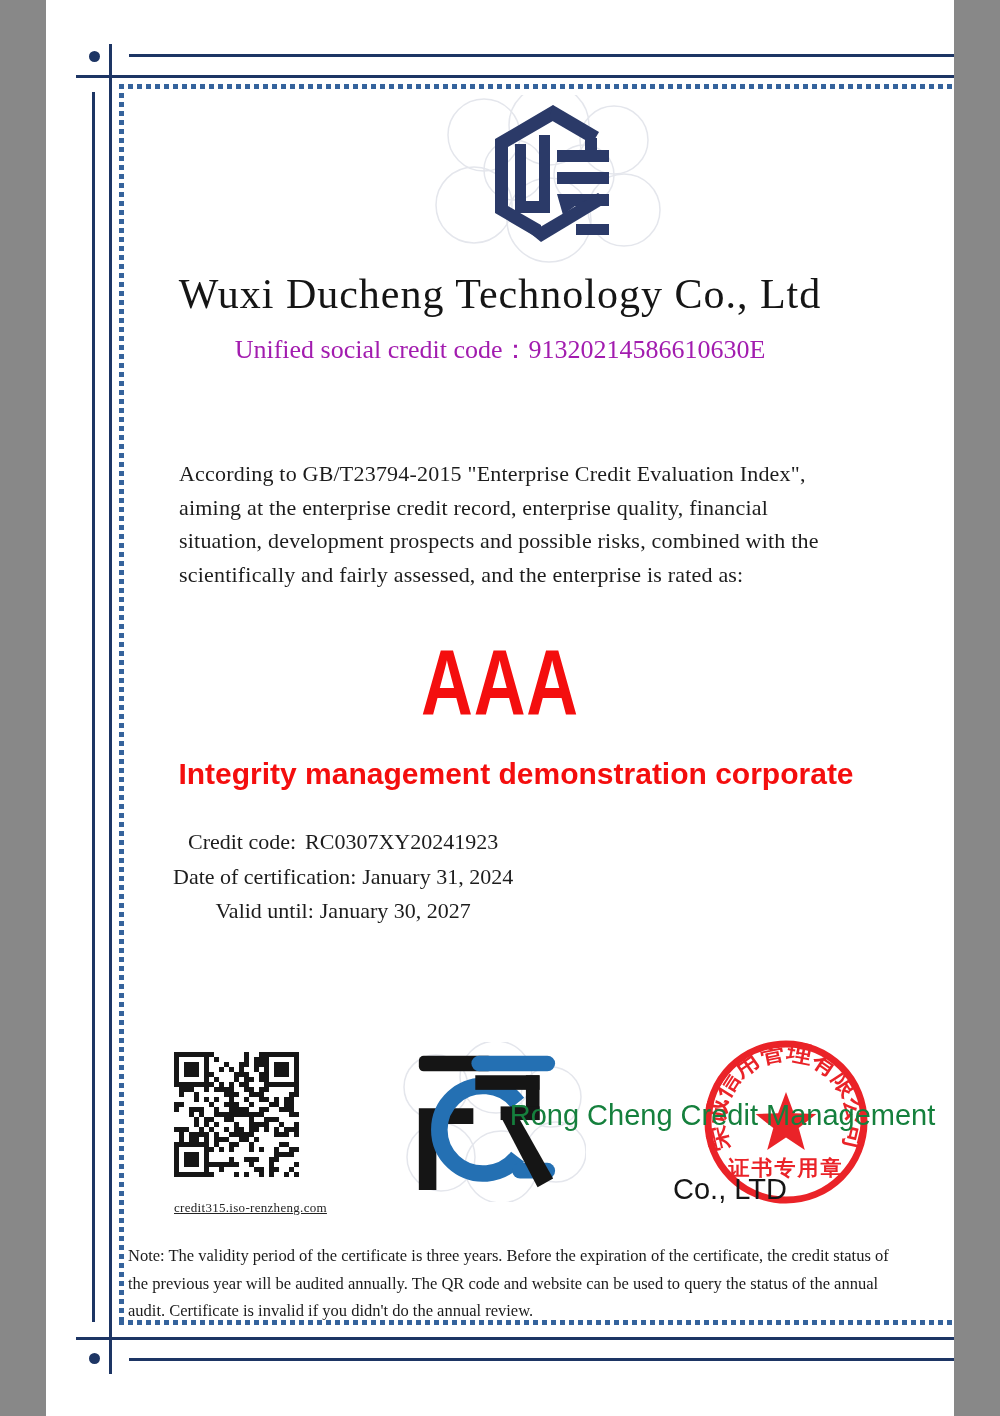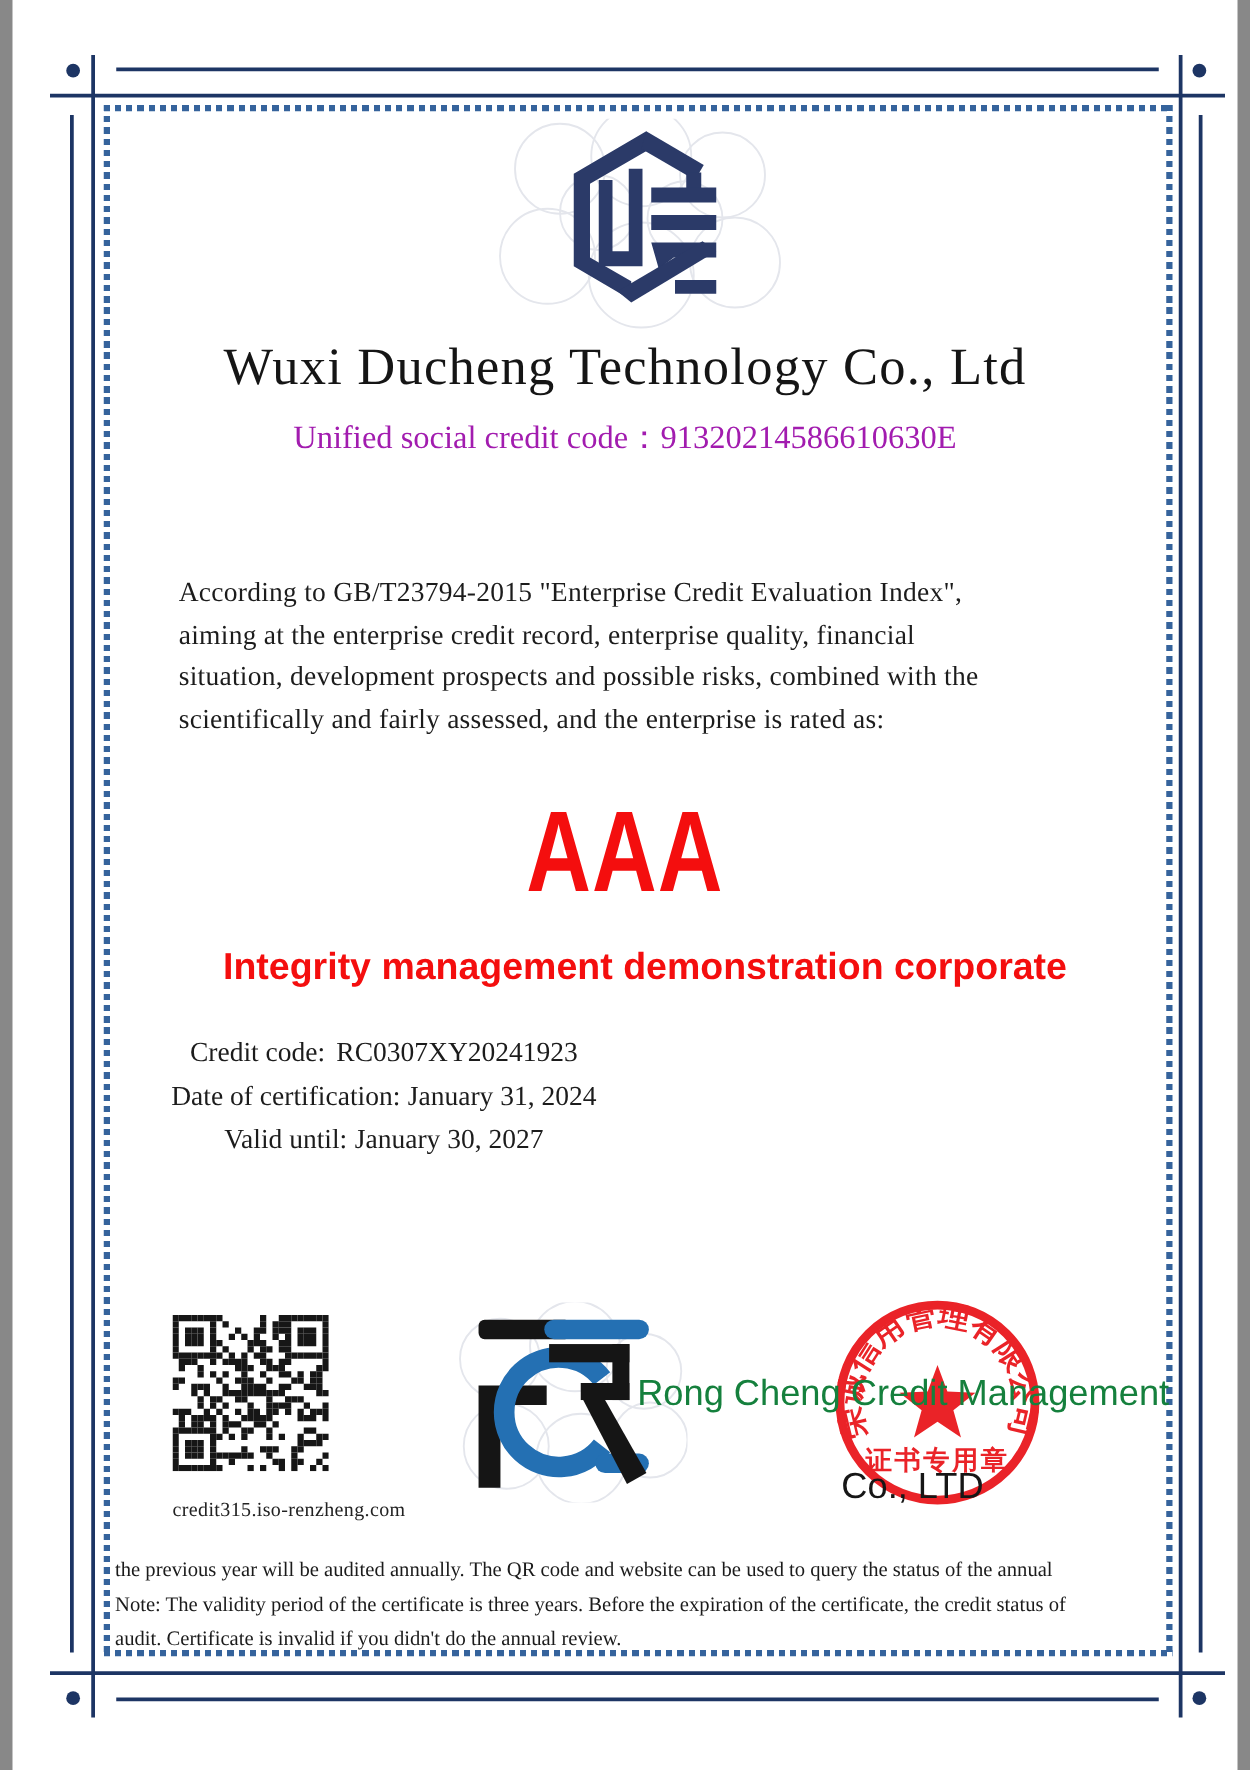--- a/index.html
+++ b/index.html
@@ -1,17 +1,17 @@
 <!DOCTYPE html>
 <html><head>
 <meta charset="utf-8">
 <style>
   html,body{margin:0;padding:0;background:#888;}
   .page{
-    position:relative;width:980px;height:1416px;margin:0 auto;
+    position:relative;width:908px;height:1416px;margin:0 auto;
     background:#ffffff;overflow:hidden;
     font-family:"Liberation Serif","DejaVu Serif",serif;color:#111;
   }
   
   .corner-dot{position:absolute;width:11px;height:11px;border-radius:50%;background:#1d3564;}
   .frame-line{position:absolute;background:#1d3564;}
   .dotted-h{position:absolute;height:5px;background:repeating-linear-gradient(90deg,#35639c 0 5px,transparent 5px 9px);}
   .dotted-v{position:absolute;width:5px;background:repeating-linear-gradient(180deg,#35639c 0 5px,transparent 5px 9px);}
   
   .center-text{position:absolute;left:0;right:0;text-align:center;}
@@ -19,21 +19,21 @@
   .subtitle{top:332px;font-size:26px;color:#a21caf;}
   .body-block{position:absolute;left:133px;top:461px;width:760px;font-size:22px;letter-spacing:.2px;color:#1c1c1c;}
   .body-line{height:33.5px;white-space:nowrap;}
   .rating-grade{top:630px;font-size:92px;font-weight:700;color:#f40e0e;
     font-family:"Liberation Sans","DejaVu Sans",sans-serif;transform:scaleX(.78);letter-spacing:1px;}
   .rating-title{top:757px;font-size:30px;font-weight:700;color:#f40e0e;
     font-family:"Liberation Sans","DejaVu Sans",sans-serif;padding-left:32px;}
   .details-block{position:absolute;left:127px;top:829px;font-size:22px;color:#1c1c1c;}
   .details-line{height:34.5px;white-space:nowrap;text-align:center;}
   .details-line .val{margin-left:9px;}
-  .qr-caption{position:absolute;left:128px;top:1200px;font-size:16px;color:#222;letter-spacing:.3px;}
+  .qr-caption{position:absolute;left:128px;top:1200px;font-size:13px;color:#222;letter-spacing:.3px;text-decoration:underline;}
   .issuer-1{top:1099px;font-size:29px;font-family:"Liberation Sans","DejaVu Sans",sans-serif;color:#15803d;z-index:5;}
   .issuer-2{top:1173px;font-size:29px;font-family:"Liberation Sans","DejaVu Sans",sans-serif;color:#161616;z-index:5;}
   .note-block{position:absolute;left:82px;top:1246px;font-size:16.5px;color:#1b1b1b;}
   .note-line{height:27.5px;white-space:nowrap;}
   .abs{position:absolute;}
 </style>
 </head>
 <body>
 
 <div class="page">
@@ -459,18 +459,18 @@
       <textPath href="#stampArc" startOffset="0" textLength="248" lengthAdjust="spacingAndGlyphs">荣诚信用管理有限公司</textPath>
     </text>
     <polygon fill="#ea2328" points="86,56 93.9,77.2 116.4,78.1 98.7,92.1 104.8,113.9 86,101.4 67.2,113.9 73.3,92.1 55.6,78.1 78.1,77.2"></polygon>
     <text x="86" y="139" font-size="21" fill="#ea2328" text-anchor="middle" letter-spacing="2" font-family="Liberation Sans, DejaVu Sans, sans-serif" font-weight="700">证书专用章</text>
   </svg>
 
   <div class="center-text issuer-1" style="left:445px;right:0;">Rong Cheng Credit Management</div>
   <div class="center-text issuer-2" style="left:460px;right:0;">Co., LTD</div>
 
   <div class="note-block">
+    <div class="note-line">Note: The validity period of the certificate is three years. Before the expiration of the certificate, the credit status of</div>
     <div class="note-line">the previous year will be audited annually. The QR code and website can be used to query the status of the annual</div>
-    <div class="note-line">Note: The validity period of the certificate is three years. Before the expiration of the certificate, the credit status of</div>
     <div class="note-line">audit. Certificate is invalid if you didn't  do the annual review.</div>
   </div>
 
 </div>
 
 </body></html>

